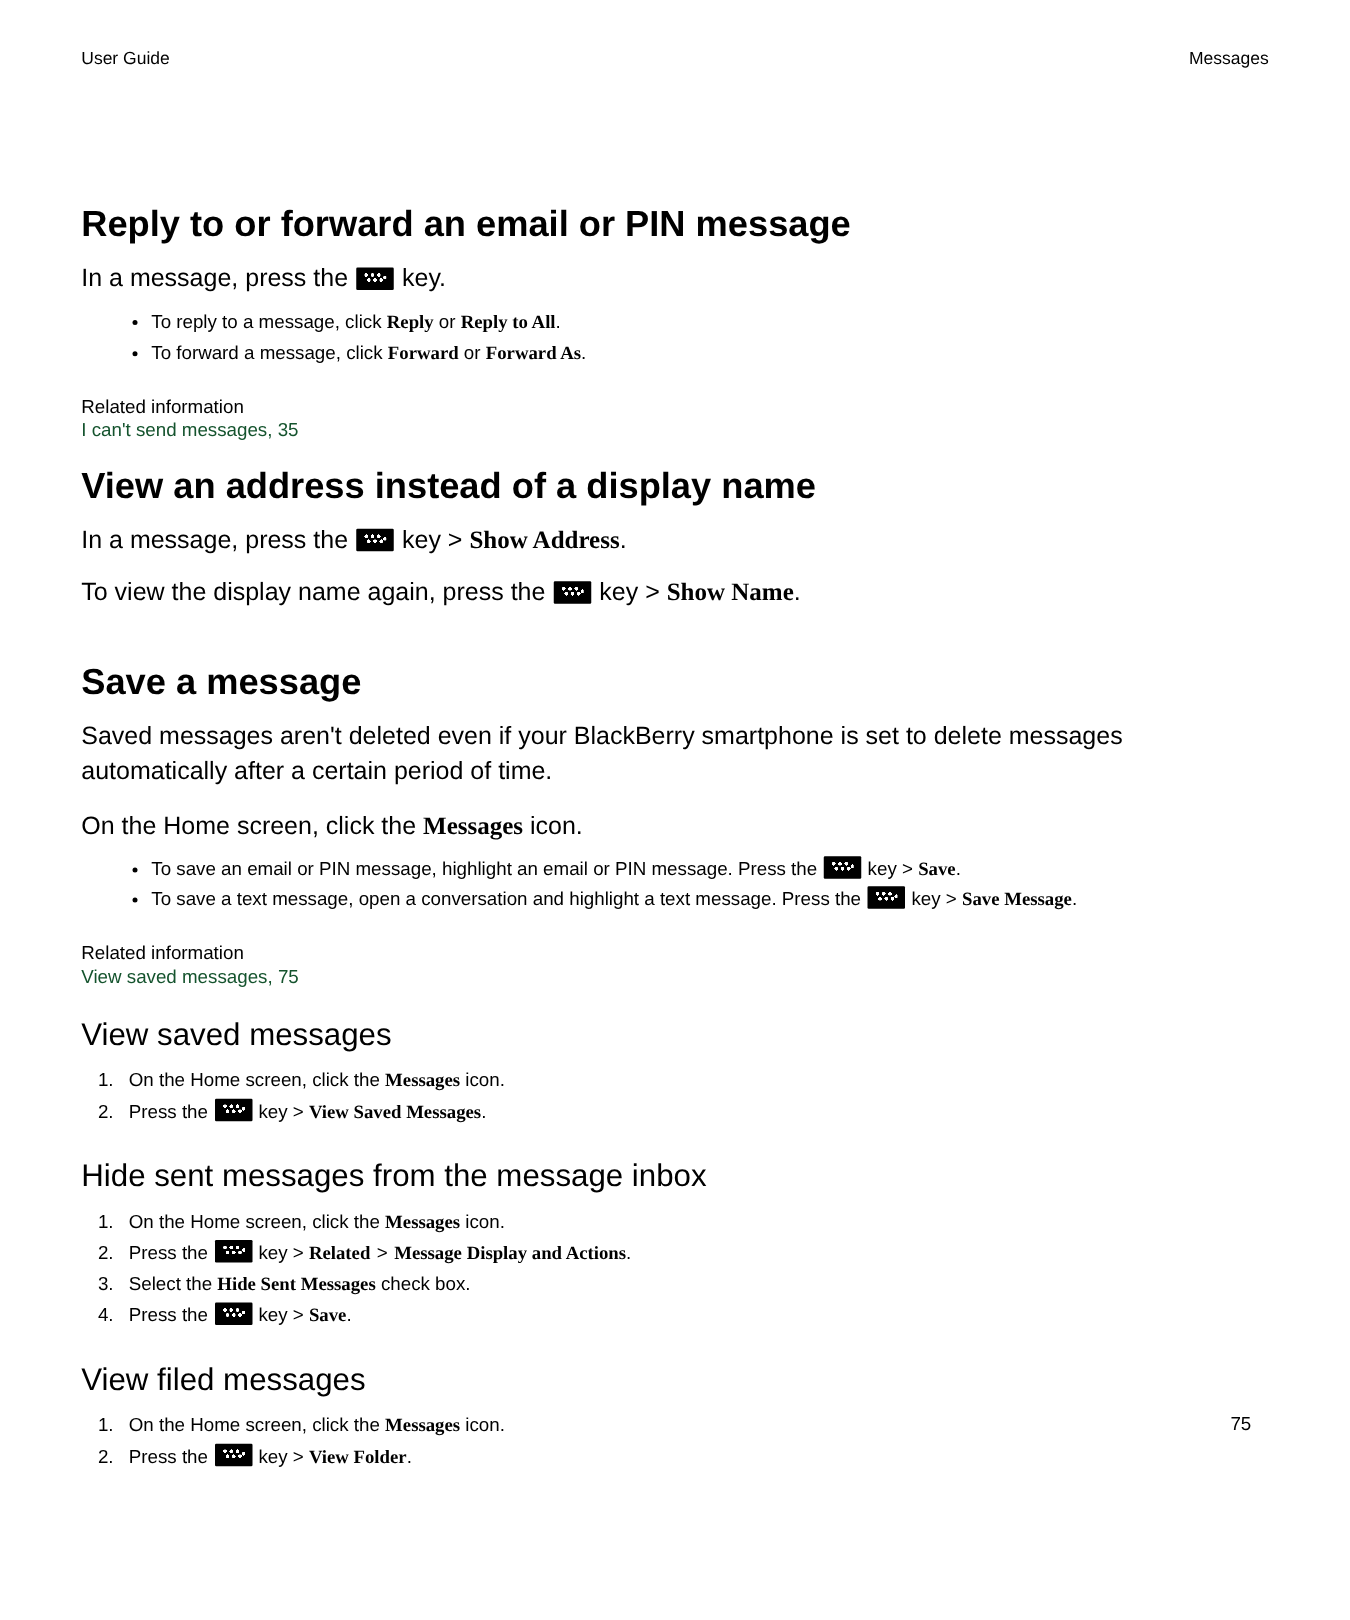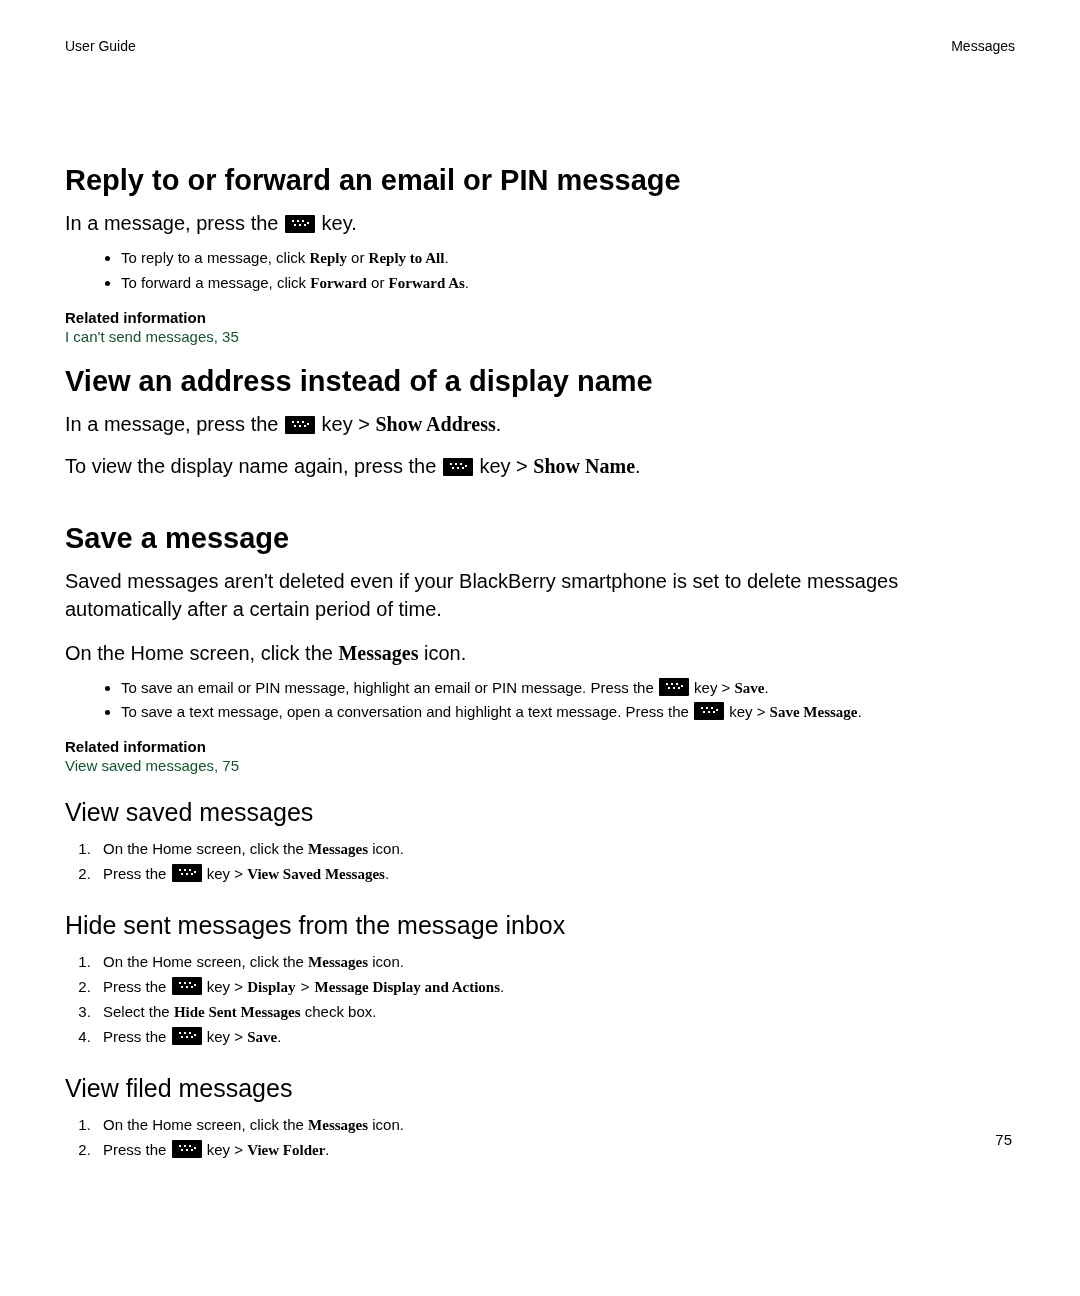--- a/index.html
+++ b/index.html
@@ -47,22 +47,22 @@
   ul.bullets li { margin-bottom: 2px; }
   ol.steps {
     padding-left: 30px;
     font-size: 15px;
     line-height: 1.55;
     margin-bottom: 14px;
   }
   ol.steps li { padding-left: 8px; margin-bottom: 1px; }
   .related-heading {
     font-size: 15px;
-    font-weight: 700;
-    margin-top: 6px;
+    font-weight: 400;
+    margin-top: 22px;
     margin-bottom: 2px;
   }
   .related-link {
     color: #14532d;
     font-size: 15px;
     display: block;
     margin-bottom: 12px;
   }
   .bb-key {
     display: inline-block;
@@ -85,21 +85,21 @@
       radial-gradient(circle at 12px 2px, #fff 1.4px, transparent 1.5px),
       radial-gradient(circle at 4px 6px, #fff 1.4px, transparent 1.5px),
       radial-gradient(circle at 9px 6px, #fff 1.4px, transparent 1.5px),
       radial-gradient(circle at 14px 6px, #fff 1.4px, transparent 1.5px),
       radial-gradient(circle at 17px 4px, #fff 1.4px, transparent 1.5px);
   }
   .b { font-weight: 700; font-family: Liberation Serif, serif; }
   .page-num {
     position: absolute;
     bottom: 148px;
-    right: 68px;
+    right: 79px;
     font-size: 15px;
   }
   .sep { margin: 0 1px; }
 </style>
 </head>
 <body>
 
 <div class="header-row">
   <span>User Guide</span>
   <span>Messages</span>
@@ -167,21 +167,21 @@
 </ol>
 
 <h2>Hide sent messages from the message inbox</h2>
 <ol class="steps">
   <li>
     <span>On the Home screen, click the </span><span class="b">Messages</span><span> icon.</span>
   </li>
   <li>
     <span>Press the </span>
     <span class="bb-key"></span>
-    <span> key &gt; </span><span class="b">Display</span><span class="sep"> &gt; </span><span class="b">Message Display and Actions</span><span>.</span>
+    <span> key &gt; </span><span class="b">Related</span><span class="sep"> &gt; </span><span class="b">Message Display and Actions</span><span>.</span>
   </li>
   <li>
     <span>Select the </span><span class="b">Hide Sent Messages</span><span> check box.</span>
   </li>
   <li>
     <span>Press the </span>
     <span class="bb-key"></span>
     <span> key &gt; </span><span class="b">Save</span><span>.</span>
   </li>
 </ol>

